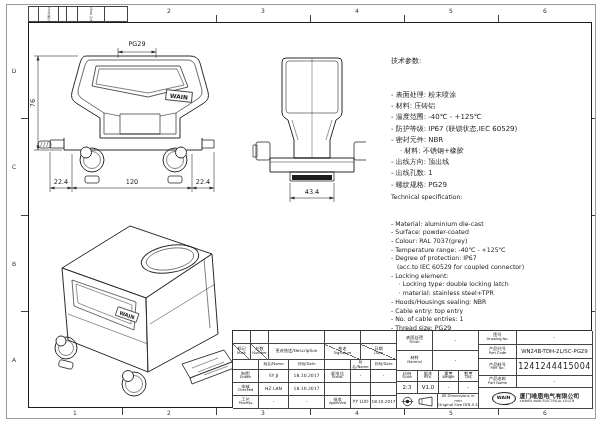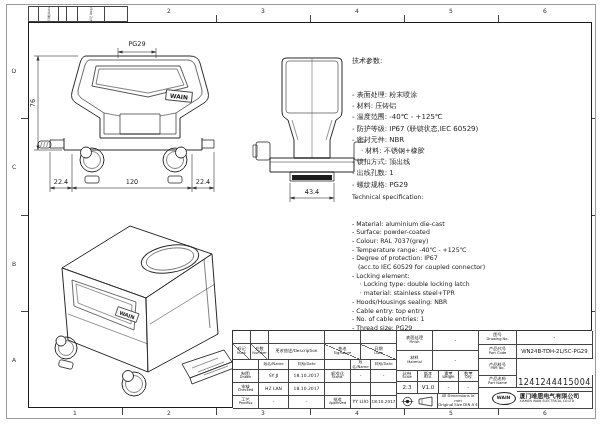--- a/index.html
+++ b/index.html
@@ -10,21 +10,21 @@
   .gridrow{position:absolute;display:flex;font-size:6px;color:#333;}
   .gridrow span{flex:1;text-align:center;}
   .gridcol{position:absolute;display:flex;flex-direction:column;font-size:6px;color:#333;}
   .gridcol span{flex:1;display:flex;align-items:center;justify-content:center;}
   .tick{position:absolute;background:#444;}
   .corner-table{position:absolute;left:28px;top:6px;width:100px;height:16px;border:1px solid #444;display:flex;box-sizing:border-box;background:#fff;}
   .corner-table .cc{border-right:1px solid #444;height:100%;display:flex;align-items:center;justify-content:center;overflow:hidden;}
   .corner-table .rot{font-size:3px;transform:rotate(-90deg);white-space:nowrap;color:#333;}
   .view{position:absolute;}
   .dim{font-size:6.5px;fill:#222;font-family:"DejaVu Sans","Liberation Sans",sans-serif;}
-  .spec{position:absolute;white-space:pre;color:#222;}
+  .spec{position:absolute;white-space:pre;color:#222;margin-left:39px;}
   .spec-cn{left:352px;top:34px;font-size:7px;line-height:11.2px;}
   .spec-en{left:352px;top:176px;font-size:6.2px;line-height:8.7px;}
   .tb{position:absolute;left:232px;top:330px;width:360px;height:78px;border-left:1px solid #333;border-top:1px solid #333;box-sizing:border-box;background:#fff;}
   .c{position:absolute;border-right:1px solid #444;border-bottom:1px solid #444;box-sizing:border-box;
      display:flex;align-items:center;justify-content:center;text-align:center;overflow:hidden;line-height:1.1;}
   .two{display:flex;flex-direction:column;align-items:center;justify-content:center;}
   .cn{font-size:4.3px;} .en{font-size:3.6px;color:#222;}
   .val{font-size:4.5px;} .val2{font-size:5px;} .big{font-size:8px;letter-spacing:0.5px;}
   .slash{background:linear-gradient(to top right,transparent 47%,#666 47%,#666 50%,transparent 50%);}
   .note{font-size:3.8px;line-height:1.3;}
@@ -211,21 +211,21 @@
     </g>
     <g stroke="#2b2b2b" fill="#fff" stroke-width="0.9">
       <path d="M150,162 L192,148 L200,160 L158,176 Z"></path>
       <path d="M158,176 L200,160 L202,166 L160,182 Z"></path>
       <path d="M160,166 L186,156 M166,170 L192,160 M172,173 L196,164" stroke-width="0.5" fill="none"></path>
     </g>
   </svg>
 
   <div class="spec spec-cn">
     <div>技术参数:</div>
-    <div><div>- 表面处理: 粉末喷涂</div><div>- 材料: 压铸铝</div><div>- 温度范围: -40℃ - +125℃</div><div>- 防护等级: IP67 (联锁状态,IEC 60529)</div><div>- 密封元件: NBR</div><div>    · 材料: 不锈钢+橡胶</div><div>- 锁扣方式: 顶出线</div><div>- 出线孔数: 1</div><div>- 螺纹规格: PG29</div></div>
+    <div><div>- 表面处理: 粉末喷涂</div><div>- 材料: 压铸铝</div><div>- 温度范围: -40℃ - +125℃</div><div>- 防护等级: IP67 (联锁状态,IEC 60529)</div><div>- 密封元件: NBR</div><div>    · 材料: 不锈钢+橡胶</div><div>- 出线方向: 顶出线</div><div>- 出线孔数: 1</div><div>- 螺纹规格: PG29</div></div>
   </div>
   <div class="spec spec-en">
     <div>Technical specification:</div>
     <div><div>- Material: aluminium die-cast</div><div>- Surface: powder-coated</div><div>- Colour: RAL 7037(grey)</div><div>- Temperature range: -40℃ - +125℃</div><div>- Degree of protection: IP67</div><div>   (acc.to IEC 60529 for coupled connector)</div><div>- Locking element:</div><div>    · Locking type: double locking latch</div><div>    · material: stainless steel+TPR</div><div>- Hoods/Housings sealing: NBR</div><div>- Cable entry: top entry</div><div>- No. of cable entries: 1</div><div>- Thread size: PG29</div></div>
   </div>
 
   <div class="tb">
 
     <div class="c" style="left:0;top:0;width:18px;height:13px;"></div>
     <div class="c" style="left:18px;top:0;width:18px;height:13px;"></div>
@@ -348,21 +348,21 @@
     <div class="c val2" style="left:284px;top:0;width:76px;height:14px;">-</div>
     <div class="c two" style="left:246px;top:14px;width:38px;height:14px;">
       <span class="cn">产品代号</span>
       <span class="en">Part Code</span>
     </div>
     <div class="c" style="left:284px;top:14px;width:76px;height:14px;font-size:5.4px;">WN24B-TDH-2L/SC-PG29</div>
     <div class="c two" style="left:246px;top:28px;width:38px;height:17px;">
       <span class="cn">产品料号</span>
       <span class="en">Part No.</span>
     </div>
-    <div class="c big" style="left:284px;top:44px;width:76px;height:17px;">1241244415004</div>
+    <div class="c big" style="left:284px;top:28px;width:76px;height:17px;">1241244415004</div>
     <div class="c two" style="left:246px;top:45px;width:38px;height:12px;">
       <span class="cn">产品名称</span>
       <span class="en">Part Name</span>
     </div>
     <div class="c val2" style="left:284px;top:45px;width:76px;height:12px;">-</div>
 
     <div class="c company" style="left:246px;top:57px;width:114px;height:21px;">
       <span class="logo-oval">WAIN</span>
       <span class="two" style="align-items:flex-start;">
         <span class="comp-cn">厦门唯恩电气有限公司</span>

